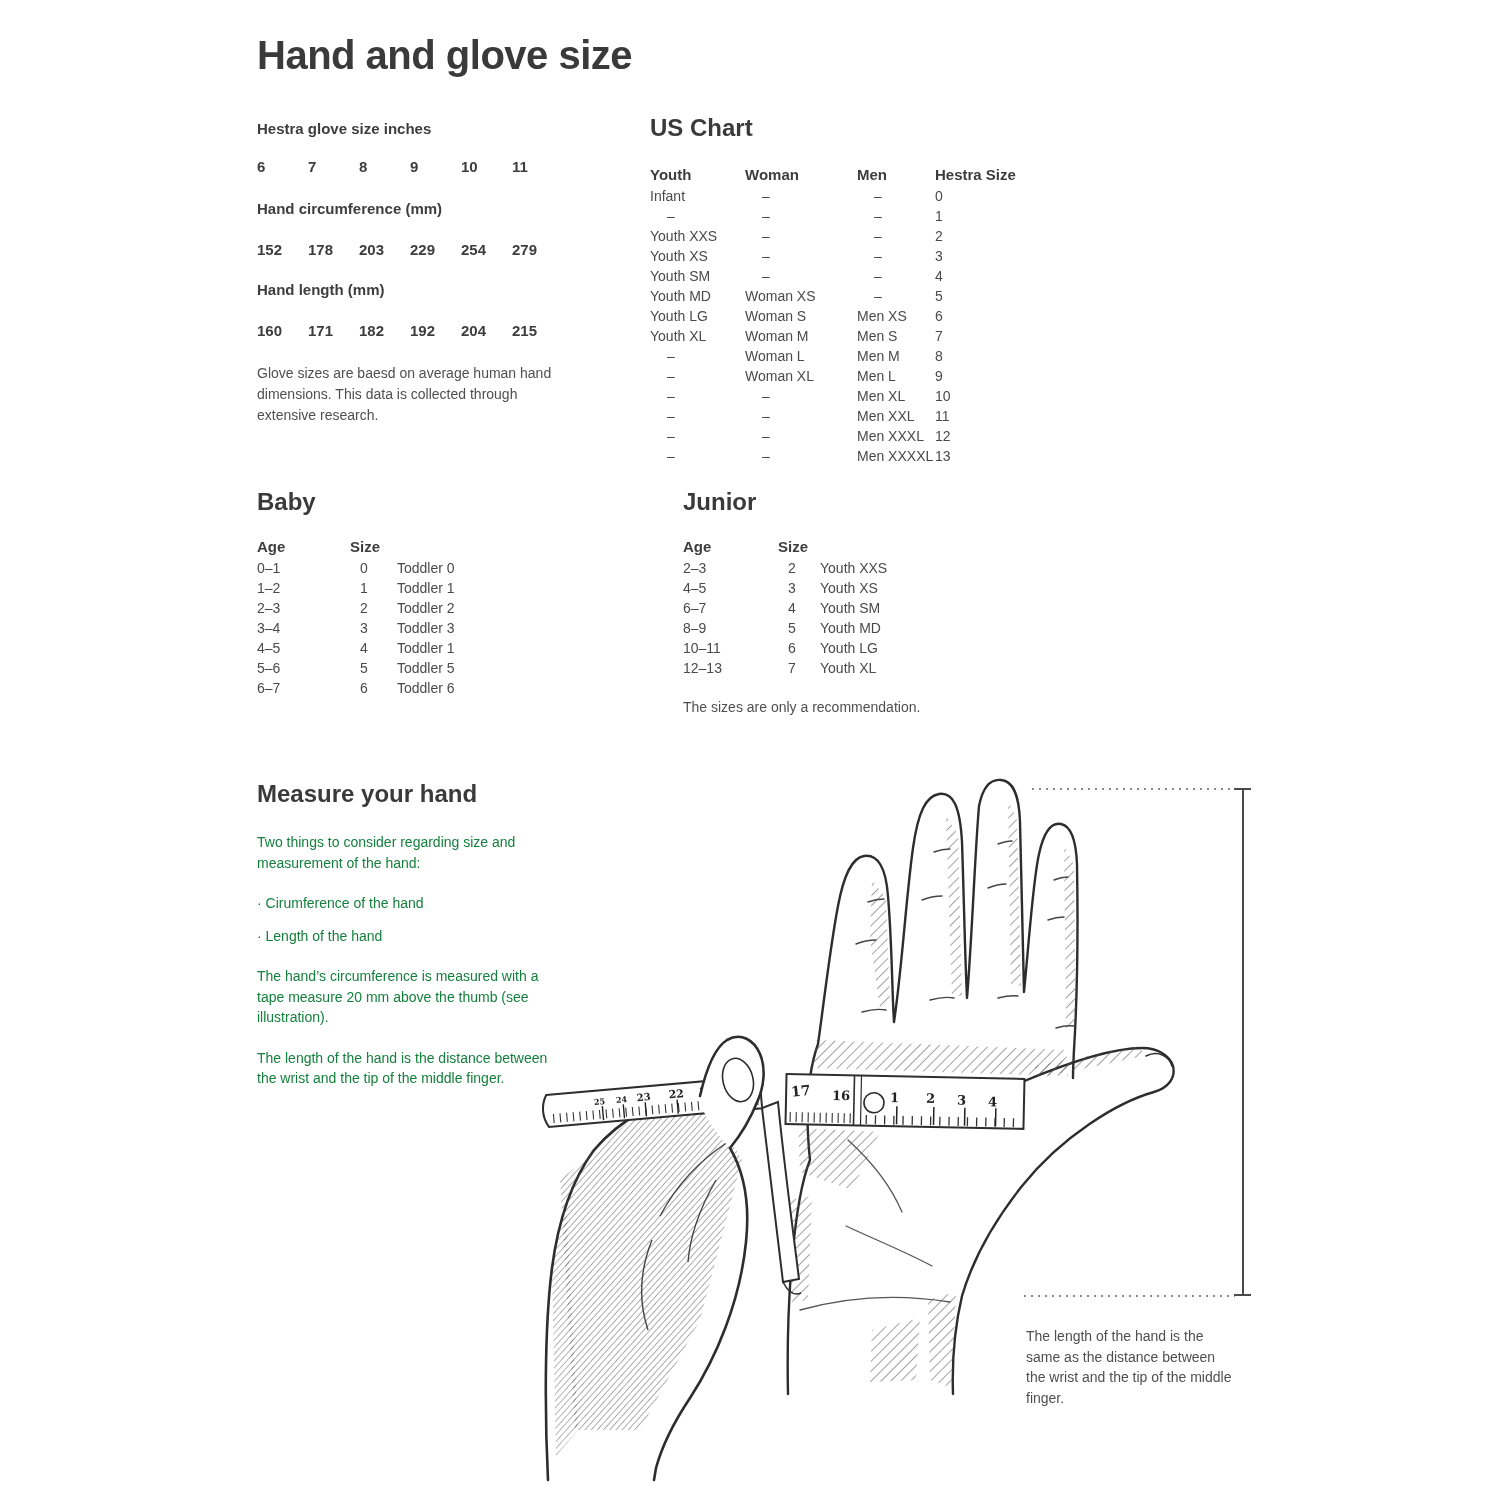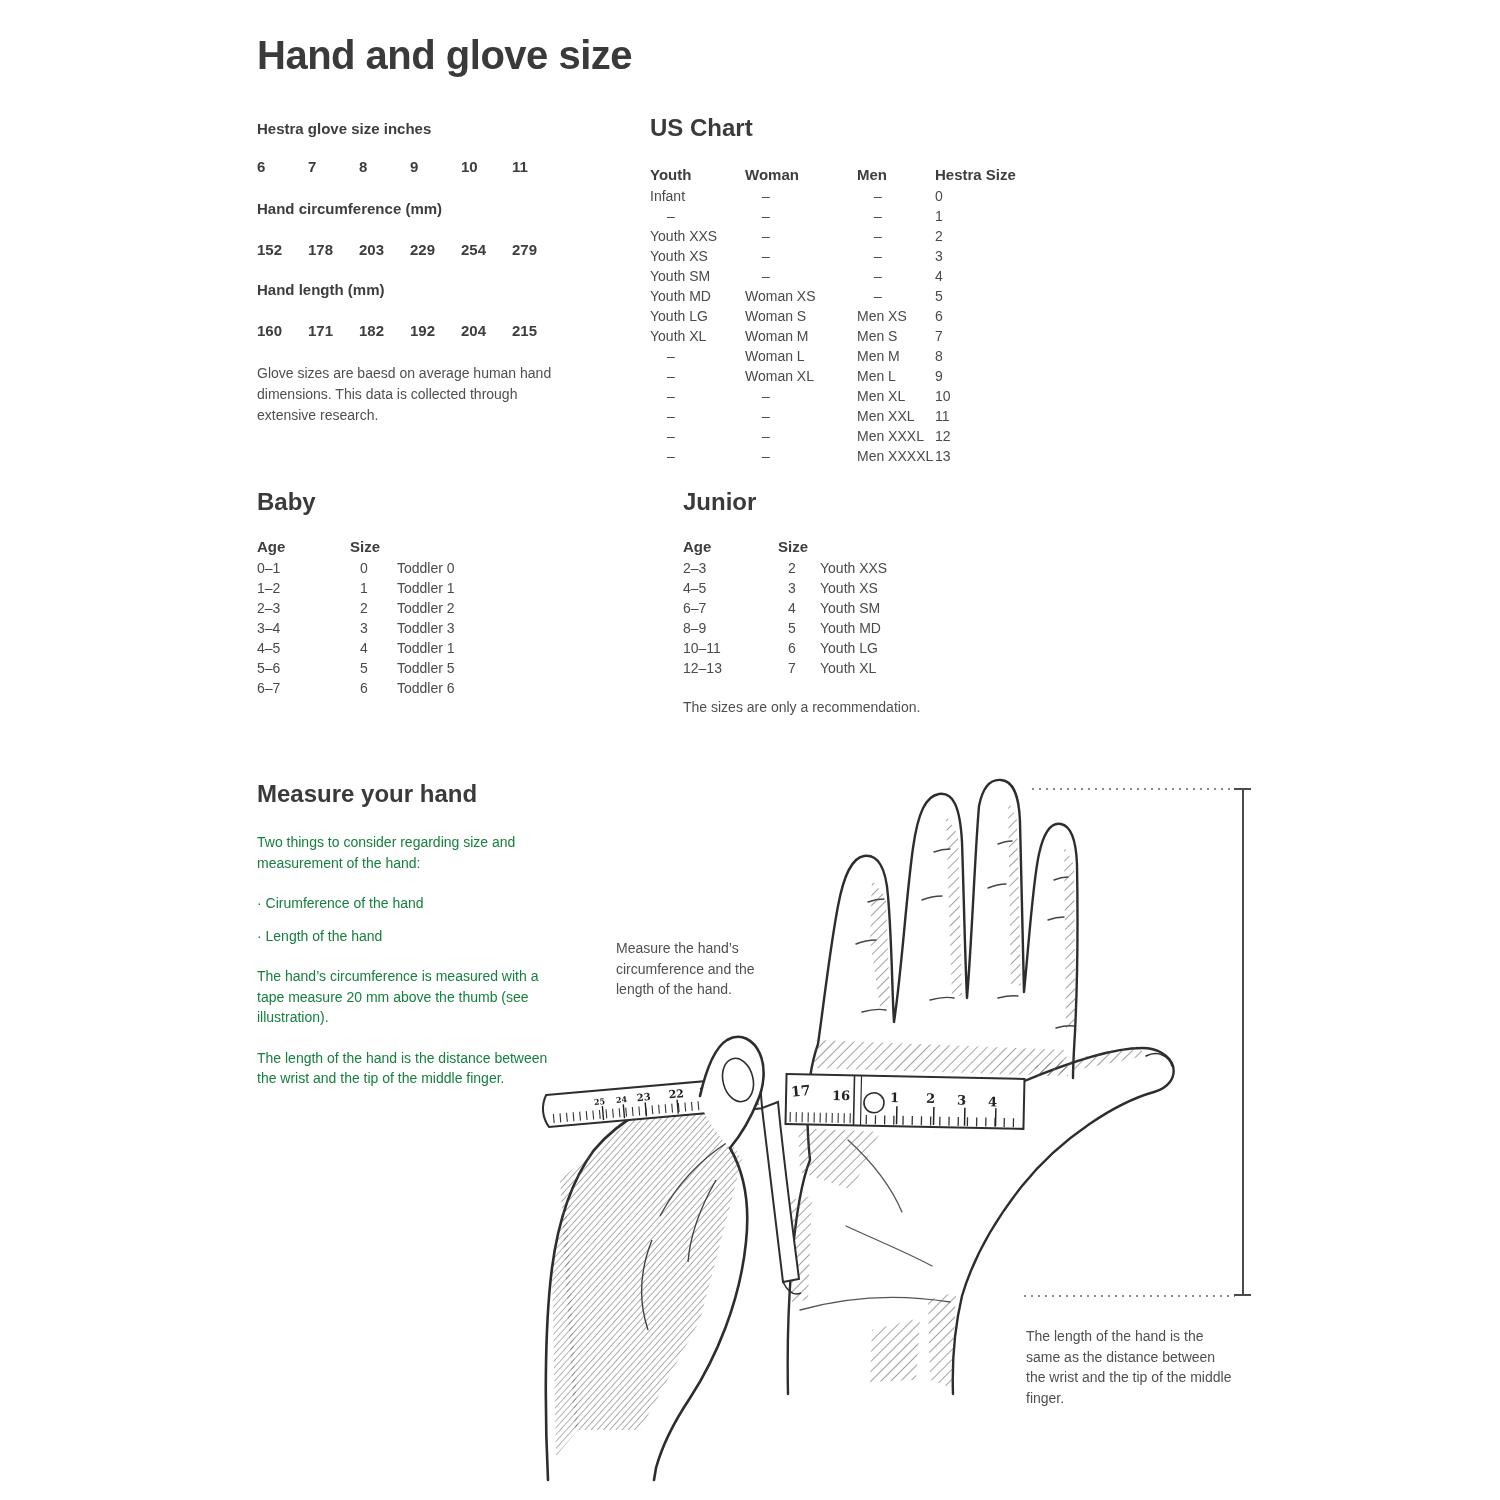--- a/index.html
+++ b/index.html
@@ -404,16 +404,15 @@
       <ellipse cx="738" cy="1080" rx="15" ry="22" transform="rotate(-14 738 1080)" fill="none" stroke="#2d2d2d" stroke-width="1.6"></ellipse>
     </g>
   </svg>
 
   <div class="abs dotline" style="left:1032px;top:788px;width:203px;"></div>
   <div class="abs dotline" style="left:1024px;top:1295px;width:211px;"></div>
   <div class="abs vline" style="left:1242px;top:789px;height:507px;"></div>
   <div class="abs capline" style="left:1234px;top:788px;width:17px;"></div>
   <div class="abs capline" style="left:1234px;top:1294px;width:17px;"></div>
 
-  <div class="abs caption" style="left:616px;top:938px;width:162px;">Measure the hand’s circumference and the length of the hand.</div>
   <div class="abs caption" style="left:1026px;top:1326px;width:212px;">The length of the hand is the same as the distance between the wrist and the tip of the middle finger.</div>
 
 </div>
 
 </body></html>

